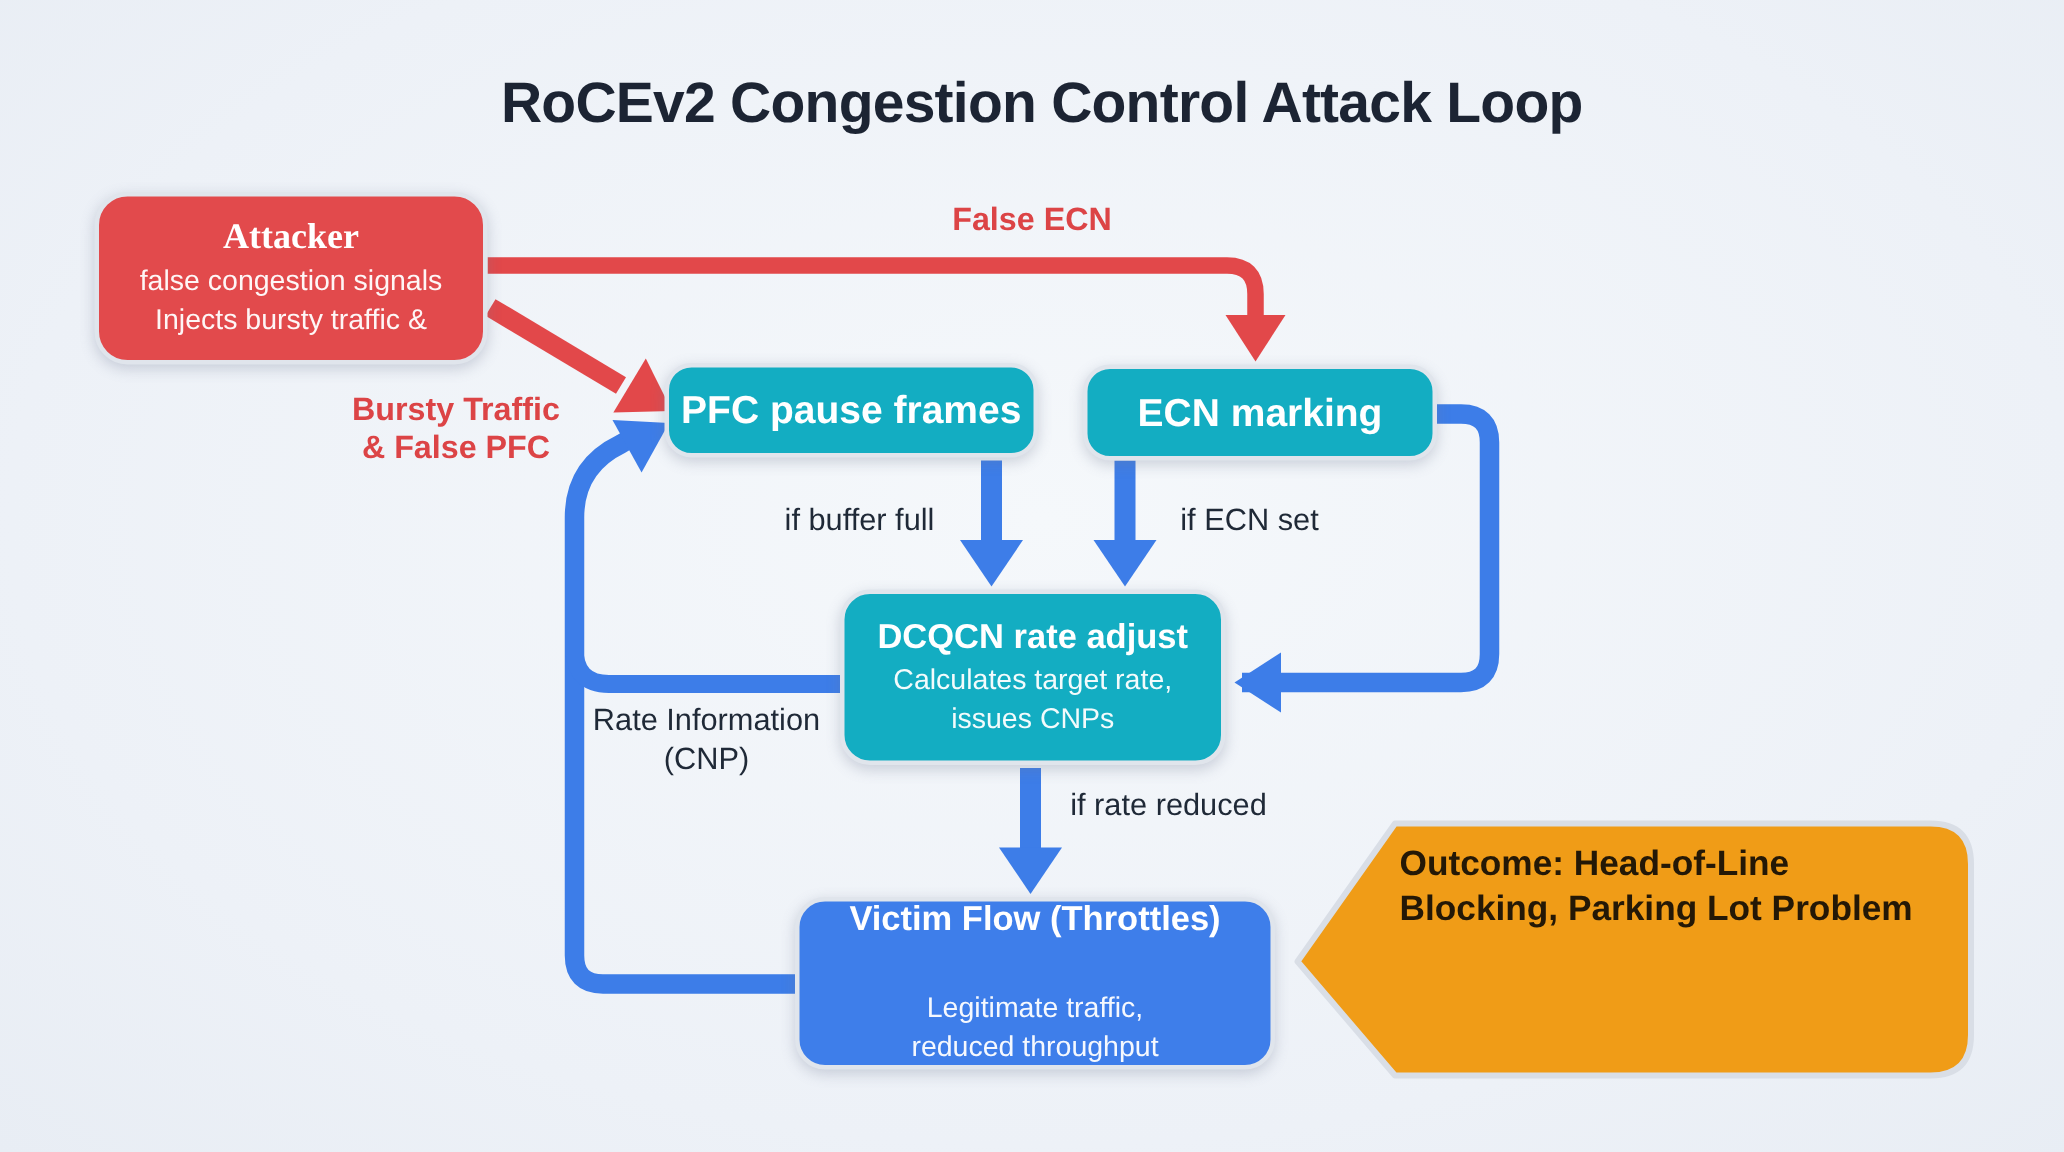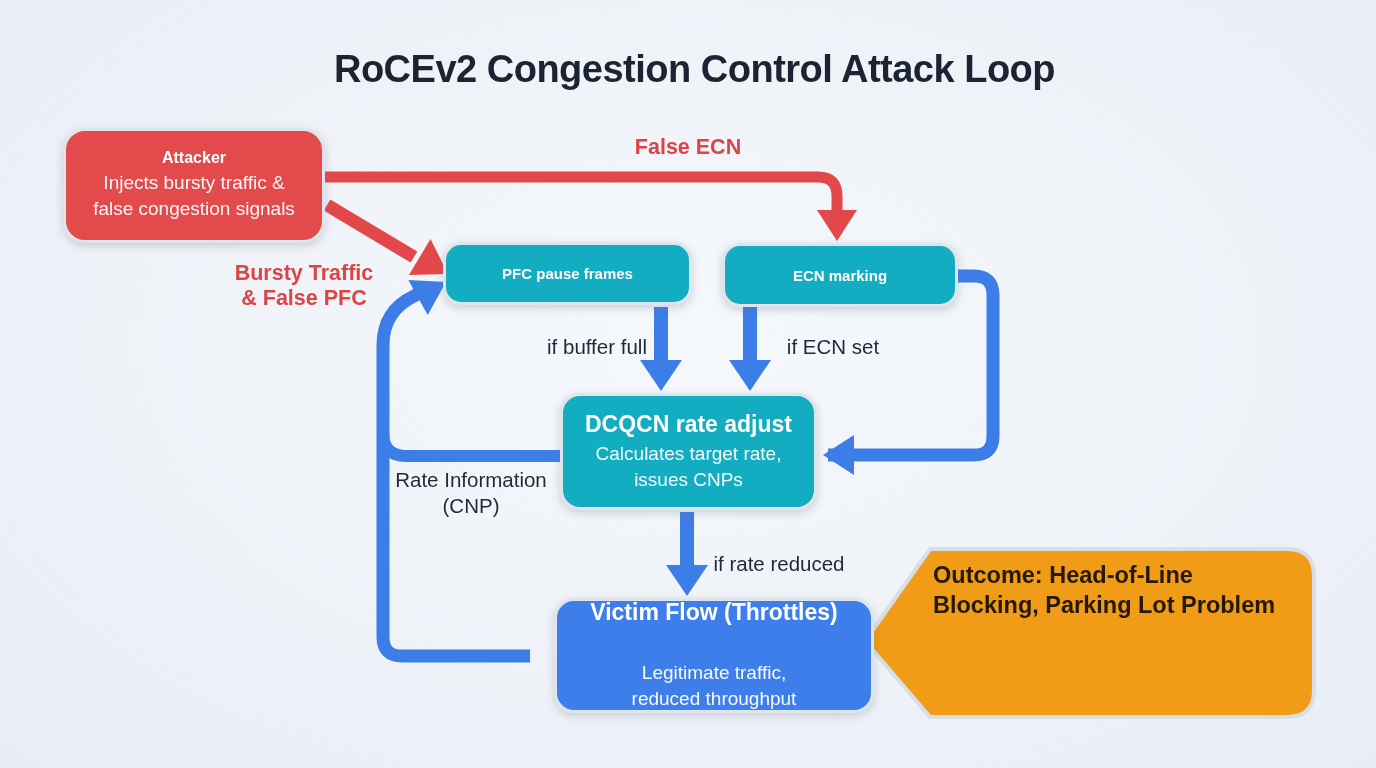--- a/index.html
+++ b/index.html
@@ -15,23 +15,23 @@
   }
   .edges{position:absolute;left:0;top:0;pointer-events:none;}
   .node{
     position:absolute;display:flex;flex-direction:column;align-items:center;justify-content:center;
     color:#ffffff;text-align:center;box-sizing:border-box;
     border:3px solid #e0e5ec;box-shadow:0 3px 9px rgba(110,120,145,.30);
   }
   .node-red{background:#e24a4c;border-radius:22px;}
   .node-teal{background:#13adc2;border-radius:18px;}
   .node-blue{background:#3e7eea;border-radius:20px;}
-  .nt-lg{font-size:16px;font-weight:700;}
+  .nt-lg{font-size:24px;font-weight:700;font-family:Liberation Serif, serif;}
   .nt-md{font-size:23px;font-weight:700;}
-  .nt-sm{font-size:15px;font-weight:700;}
+  .nt-sm{font-size:26px;font-weight:700;}
   .nsub{font-size:19px;line-height:1.36;color:rgba(255,255,255,.95);margin-top:3px;}
   .edge-label{position:absolute;transform:translate(-50%,-50%);text-align:center;white-space:nowrap;}
   .red-label{color:#dc4446;font-weight:700;font-size:21.5px;line-height:1.15;}
   .dark-label{color:#1f2937;font-size:20.5px;font-weight:400;line-height:1.25;}
   .outcome-text{
     position:absolute;left:933px;top:560px;width:372px;color:#241806;
   }
   .outcome-title{font-size:23.5px;font-weight:800;line-height:30px;}
   .outcome-body{font-size:20px;line-height:24.5px;margin-top:7px;color:#2f2209;}
 </style>
@@ -66,42 +66,42 @@
 
     <path d="M 530 656 H 402 Q 383 656 383 637 V 345 Q 383 311 414 296 L 419 293" fill="none" stroke="#3d7de8" stroke-width="13"></path>
     <polygon points="0,0 -32,-20 -32,20" transform="translate(446,282) rotate(-29)" fill="#3d7de8"></polygon>
 
     <path d="M 383 432 Q 383 456 406 456 H 562" fill="none" stroke="#3d7de8" stroke-width="12"></path>
   </svg>
 
   <div class="node node-red" style="left:63px;top:128px;width:262px;height:115px;">
     <div class="nt-lg">Attacker</div>
     <div class="nsub">
+      <div>false congestion signals</div>
       <div>Injects bursty traffic &amp;</div>
-      <div>false congestion signals</div>
     </div>
   </div>
 
   <div class="node node-teal" style="left:443px;top:242px;width:249px;height:63px;">
     <div class="nt-sm">PFC pause frames</div>
   </div>
 
   <div class="node node-teal" style="left:722px;top:243px;width:236px;height:64px;">
     <div class="nt-sm">ECN marking</div>
   </div>
 
   <div class="node node-teal" style="left:560px;top:393px;width:257px;height:117px;border-radius:20px;">
     <div class="nt-md">DCQCN rate adjust</div>
     <div class="nsub">
       <div>Calculates target rate,</div>
       <div>issues CNPs</div>
     </div>
   </div>
 
-  <div class="node node-blue" style="left:554px;top:598px;width:320px;height:115px;gap:31px;">
+  <div class="node node-blue" style="left:530px;top:598px;width:320px;height:115px;gap:31px;">
     <div class="nt-md">Victim Flow (Throttles)</div>
     <div class="nsub">
       <div>Legitimate traffic,</div>
       <div>reduced throughput</div>
     </div>
   </div>
 
   <div class="outcome-text">
     <div class="outcome-title">
       <div>Outcome: Head-of-Line</div>
@@ -109,24 +109,24 @@
     </div>
   </div>
 
   <div class="edge-label red-label" style="left:688px;top:147px;">False ECN</div>
 
   <div class="edge-label red-label" style="left:304px;top:286px;">
     <div>Bursty Traffic</div>
     <div>&amp; False PFC</div>
   </div>
 
-  <div class="edge-label dark-label" style="left:573px;top:347px;margin-left:24px;">if buffer full</div>
+  <div class="edge-label dark-label" style="left:573px;top:347px;">if buffer full</div>
 
   <div class="edge-label dark-label" style="left:833px;top:347px;">if ECN set</div>
 
-  <div class="edge-label dark-label" style="left:779px;top:564px;text-align:right;">if rate reduced</div>
+  <div class="edge-label dark-label" style="left:779px;top:537px;text-align:right;">if rate reduced</div>
 
   <div class="edge-label dark-label" style="left:471px;top:493px;">
     <div>Rate Information</div>
     <div>(CNP)</div>
   </div>
 
 </div>
 
 </body></html>

